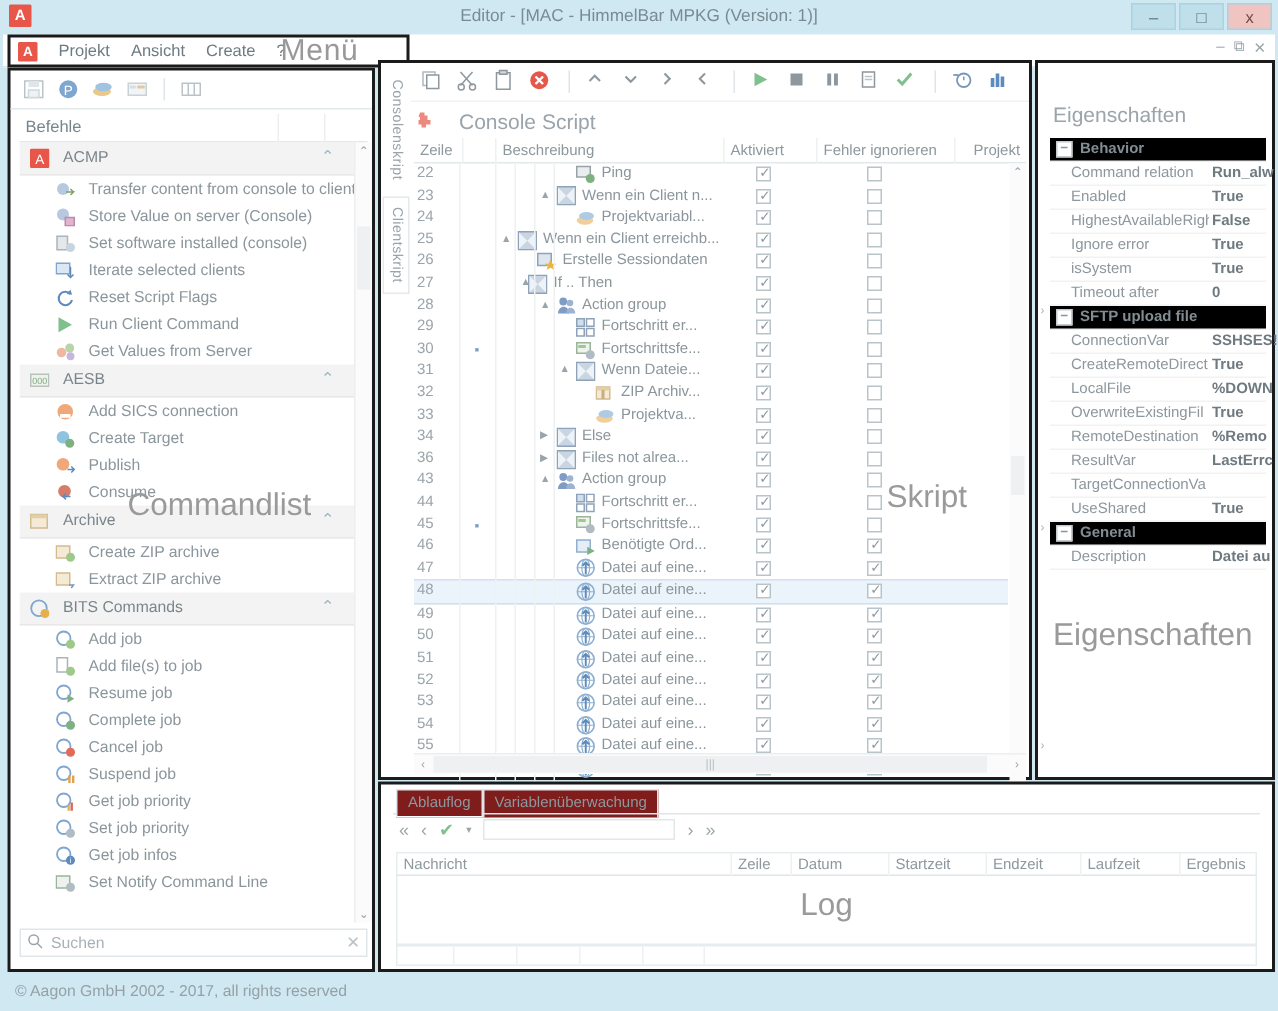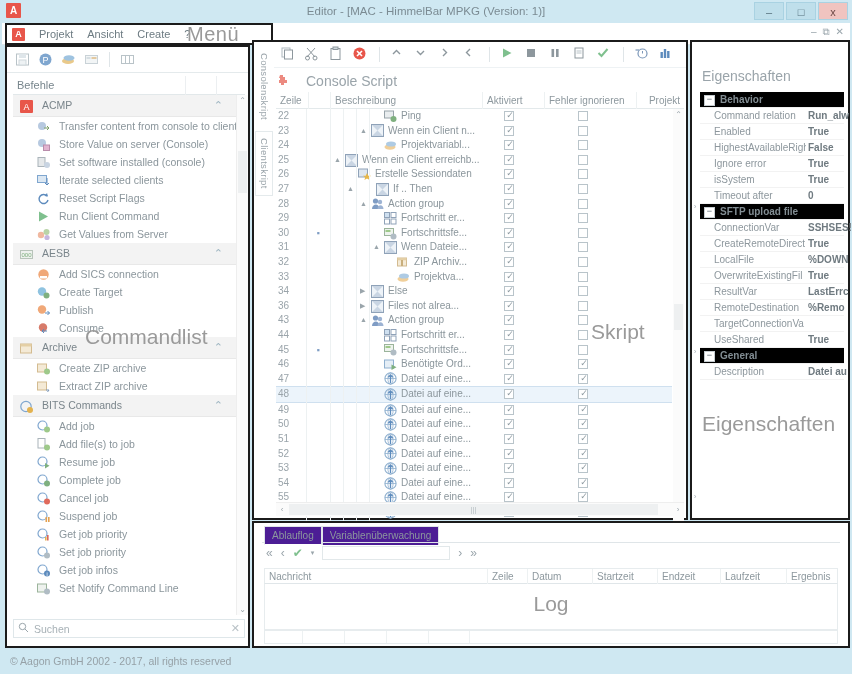--- a/index.html
+++ b/index.html
@@ -168,21 +168,21 @@
   .eig-watermark{position:absolute;left:10px;top:370px;font-size:21px;color:#9a9a9a;}
   .rp-edge{position:absolute;left:0;top:0;width:6px;height:100%;background:#fff;}
   .rp-edge .arr{position:absolute;left:0;width:6px;text-align:center;color:#aab3b8;font-size:8px;}
 
   
   .logpanel{
     position:absolute;left:252px;top:521px;width:598px;height:127px;
     background:#fff;border:2px solid #1b1b1b;box-sizing:border-box;
   }
   .logtabs{position:absolute;left:10px;top:3px;display:flex;gap:0;font-size:10px;}
-  .logtab{padding:3px 7px;border:1px solid #dfe5e8;border-bottom:none;color:#8c979d;background:#4c1d95;}
+  .logtab{padding:3px 7px;border:1px solid #dfe5e8;border-bottom:none;color:#8c979d;background:#7f1d1d;}
   .logtab.active{border-bottom:1px solid #fff;position:relative;z-index:2;}
   .logtabline{position:absolute;left:8px;right:8px;top:19px;height:1px;background:#dfe5e8;}
   .lognav{position:absolute;left:12px;top:23px;display:flex;align-items:center;gap:8px;}
   .lognav .nb{color:#9aa5ab;font-size:12px;}
   .lognav .chk{color:#7fc08e;font-size:12px;}
   .lognav .caret{color:#9aa5ab;font-size:7px;}
   .lognav .fld{width:128px;height:14px;border:1px solid #e2e8ea;background:#fff;box-sizing:border-box;}
   .loghead{position:absolute;left:10px;right:10px;top:45px;height:16px;border:1px solid #e7ecee;
     border-bottom:1px solid #e0e6e9;box-sizing:border-box;font-size:10px;color:#8d989e;background:#fff;}
   .loghead .h{position:absolute;top:0;height:15px;line-height:15px;border-left:1px solid #edf1f2;padding-left:4px;box-sizing:border-box;}
@@ -645,21 +645,21 @@
               </svg></span>
             <span>Erstelle Sessiondaten</span>
           </span>
           <span class="ck on" style="left:228px;"></span>
           <span class="ck" style="left:302px;"></span>
         </div>
         <div class="row">
           <span class="ln">27</span>
           <span class="bk"></span>
           <span style="position:absolute;left:71px;top:0;font-size:7px;color:#9aa5ab;">▲</span>
-          <span class="desc" style="left:100px;">
+          <span class="desc" style="left:76px;">
             <span class="ico"><svg width="13" height="13" viewBox="0 0 13 13">
                 <rect x="0.5" y="0.5" width="12" height="12" fill="#c9d5e3" stroke="#8fa2b8"></rect>
                 <polygon points="1,1 6.5,6.5 1,12" fill="#eef3f8"></polygon>
                 <polygon points="12,1 6.5,6.5 12,12" fill="#eef3f8"></polygon>
               </svg></span>
             <span>If .. Then</span>
           </span>
           <span class="ck on" style="left:228px;"></span>
           <span class="ck" style="left:302px;"></span>
         </div>
@@ -1052,26 +1052,26 @@
         </div>
         <div class="prow">
           <span class="pn">LocalFile</span>
           <span class="pv">%DOWN</span>
         </div>
         <div class="prow">
           <span class="pn">OverwriteExistingFil</span>
           <span class="pv">True</span>
         </div>
         <div class="prow">
+          <span class="pn">RemoteDestination</span>
+          <span class="pv">%Remo</span>
+        </div>
+        <div class="prow">
           <span class="pn">ResultVar</span>
           <span class="pv">LastErrc</span>
-        </div>
-        <div class="prow">
-          <span class="pn">RemoteDestination</span>
-          <span class="pv">%Remo</span>
         </div>
         <div class="prow">
           <span class="pn">TargetConnectionVa</span>
           <span class="pv"></span>
         </div>
         <div class="prow">
           <span class="pn">UseShared</span>
           <span class="pv">True</span>
         </div>
         <div class="pgrp"><span class="exp">−</span><span>General</span></div>

